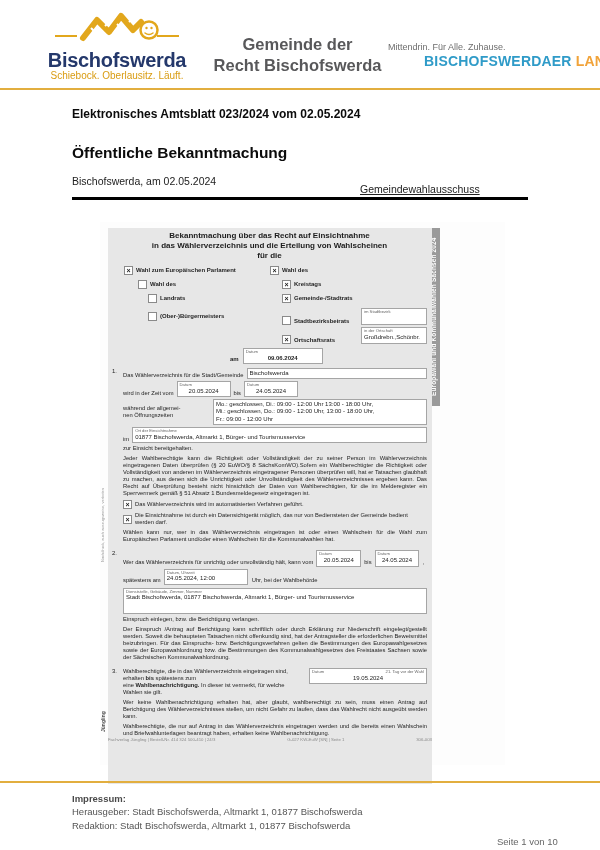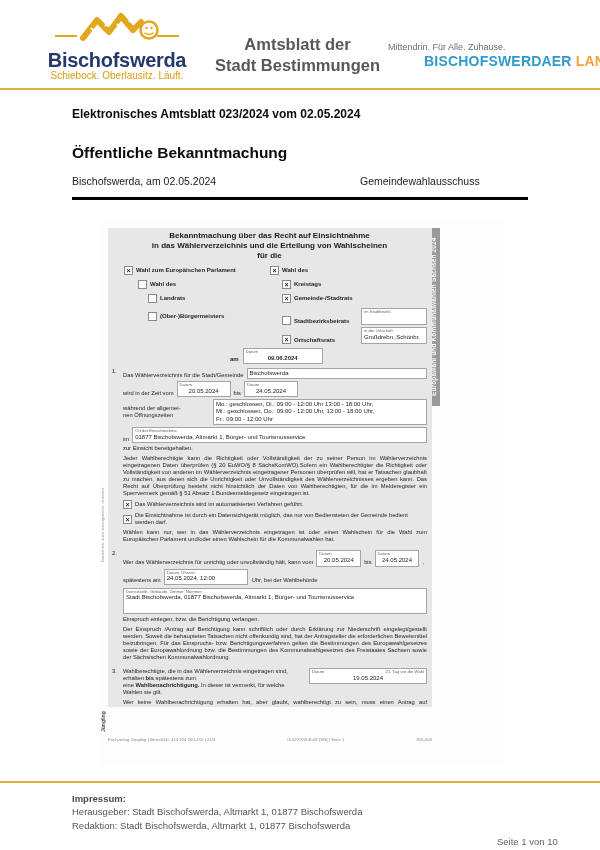--- a/index.html
+++ b/index.html
@@ -19,25 +19,25 @@
   .masthead-brand{font-size:14px;font-weight:bold;letter-spacing:0.2px;margin-top:1px;white-space:nowrap;margin-left:36px;}
   .brand-blue{color:#2f9bc8;}
   .brand-orange{color:#f1a33a;}
   .gold-line{position:absolute;left:0;width:600px;height:2px;background:#e2ae3f;}
   .gold-top{top:88px;}
   .gold-bottom{top:781px;}
   
   .issue-line{position:absolute;left:72px;top:107px;font-size:12px;font-weight:bold;color:#0b0b0b;}
   .ann-title{position:absolute;left:72px;top:144px;font-size:15.5px;font-weight:bold;color:#0b0b0b;}
   .meta-row{position:absolute;left:72px;top:175px;width:470px;font-size:10.5px;color:#222;}
-  .committee{position:absolute;left:288px;top:0;}
+  .committee{position:absolute;left:288px;top:8px;text-decoration:underline;}
   .black-rule{position:absolute;left:72px;top:197px;width:456px;height:2.5px;background:#000;}
   
   .scan{position:absolute;left:100px;top:222px;width:405px;height:543px;background:#fdfdfd;}
-  .scan-content{position:absolute;left:8px;top:6px;width:324px;height:479px;overflow:hidden;
+  .scan-content{position:absolute;left:8px;top:6px;width:324px;height:556px;overflow:hidden;
     background:#e7e7e7;box-sizing:border-box;padding:3px 5px 0 4px;
     font-size:5.8px;line-height:1.22;color:#242424;}
   .scan-sidebar{position:absolute;left:327px;top:6px;width:13px;height:178px;background:#9a9a9a;
     color:#fff;font-size:6.4px;font-weight:bold;writing-mode:vertical-rl;transform:rotate(180deg);
     display:flex;align-items:center;justify-content:center;letter-spacing:0.2px;}
   .scan-microtext{position:absolute;left:0px;top:195px;height:145px;width:6px;color:#9a9a9a;
     font-size:4px;writing-mode:vertical-rl;transform:rotate(180deg);overflow:hidden;}
   .scan-brand{position:absolute;left:0px;top:468px;height:42px;width:7px;color:#555;font-weight:bold;
     font-size:5px;writing-mode:vertical-rl;transform:rotate(180deg);}
   .scan-footer{position:absolute;left:8px;top:515px;width:324px;display:flex;justify-content:space-between;
@@ -95,22 +95,22 @@
       <path d="M38,18 L42,22 M52,16 L56,12 M64,14 L68,18 M76,12 L79,9" stroke="#ffffff" stroke-width="2" fill="none"></path>
       <circle cx="96" cy="20" r="8.5" fill="#ffffff" stroke="#e2a71c" stroke-width="2.5"></circle>
       <circle cx="93.5" cy="18" r="1.2" fill="#e2a71c"></circle>
       <circle cx="98.5" cy="18" r="1.2" fill="#e2a71c"></circle>
       <path d="M92,23 Q96,26 100,23" stroke="#e2a71c" stroke-width="1.5" fill="none" stroke-linecap="round"></path>
     </svg>
     <div class="logo-name">Bischofswerda</div>
     <div class="logo-tagline">Schiebock. Oberlausitz. Läuft.</div>
   </div>
   <div class="masthead-title">
-    <div>Amtsblatt der</div>
-    <div>Stadt Bestimmungen</div>
+    <div>Gemeinde der</div>
+    <div>Recht Bischofswerda</div>
   </div>
   <div class="masthead-right">
     <div class="masthead-claim">Mittendrin. Für Alle. Zuhause.</div>
     <div class="masthead-brand"><span class="brand-blue">BISCHOFSWERDAER</span> <span class="brand-orange">LAND</span></div>
   </div>
 </div>
 <div class="gold-line gold-top"></div>
 
 <div class="issue-line">Elektronisches Amtsblatt 023/2024 vom 02.05.2024</div>
 <div class="ann-title">Öffentliche Bekanntmachung</div>

